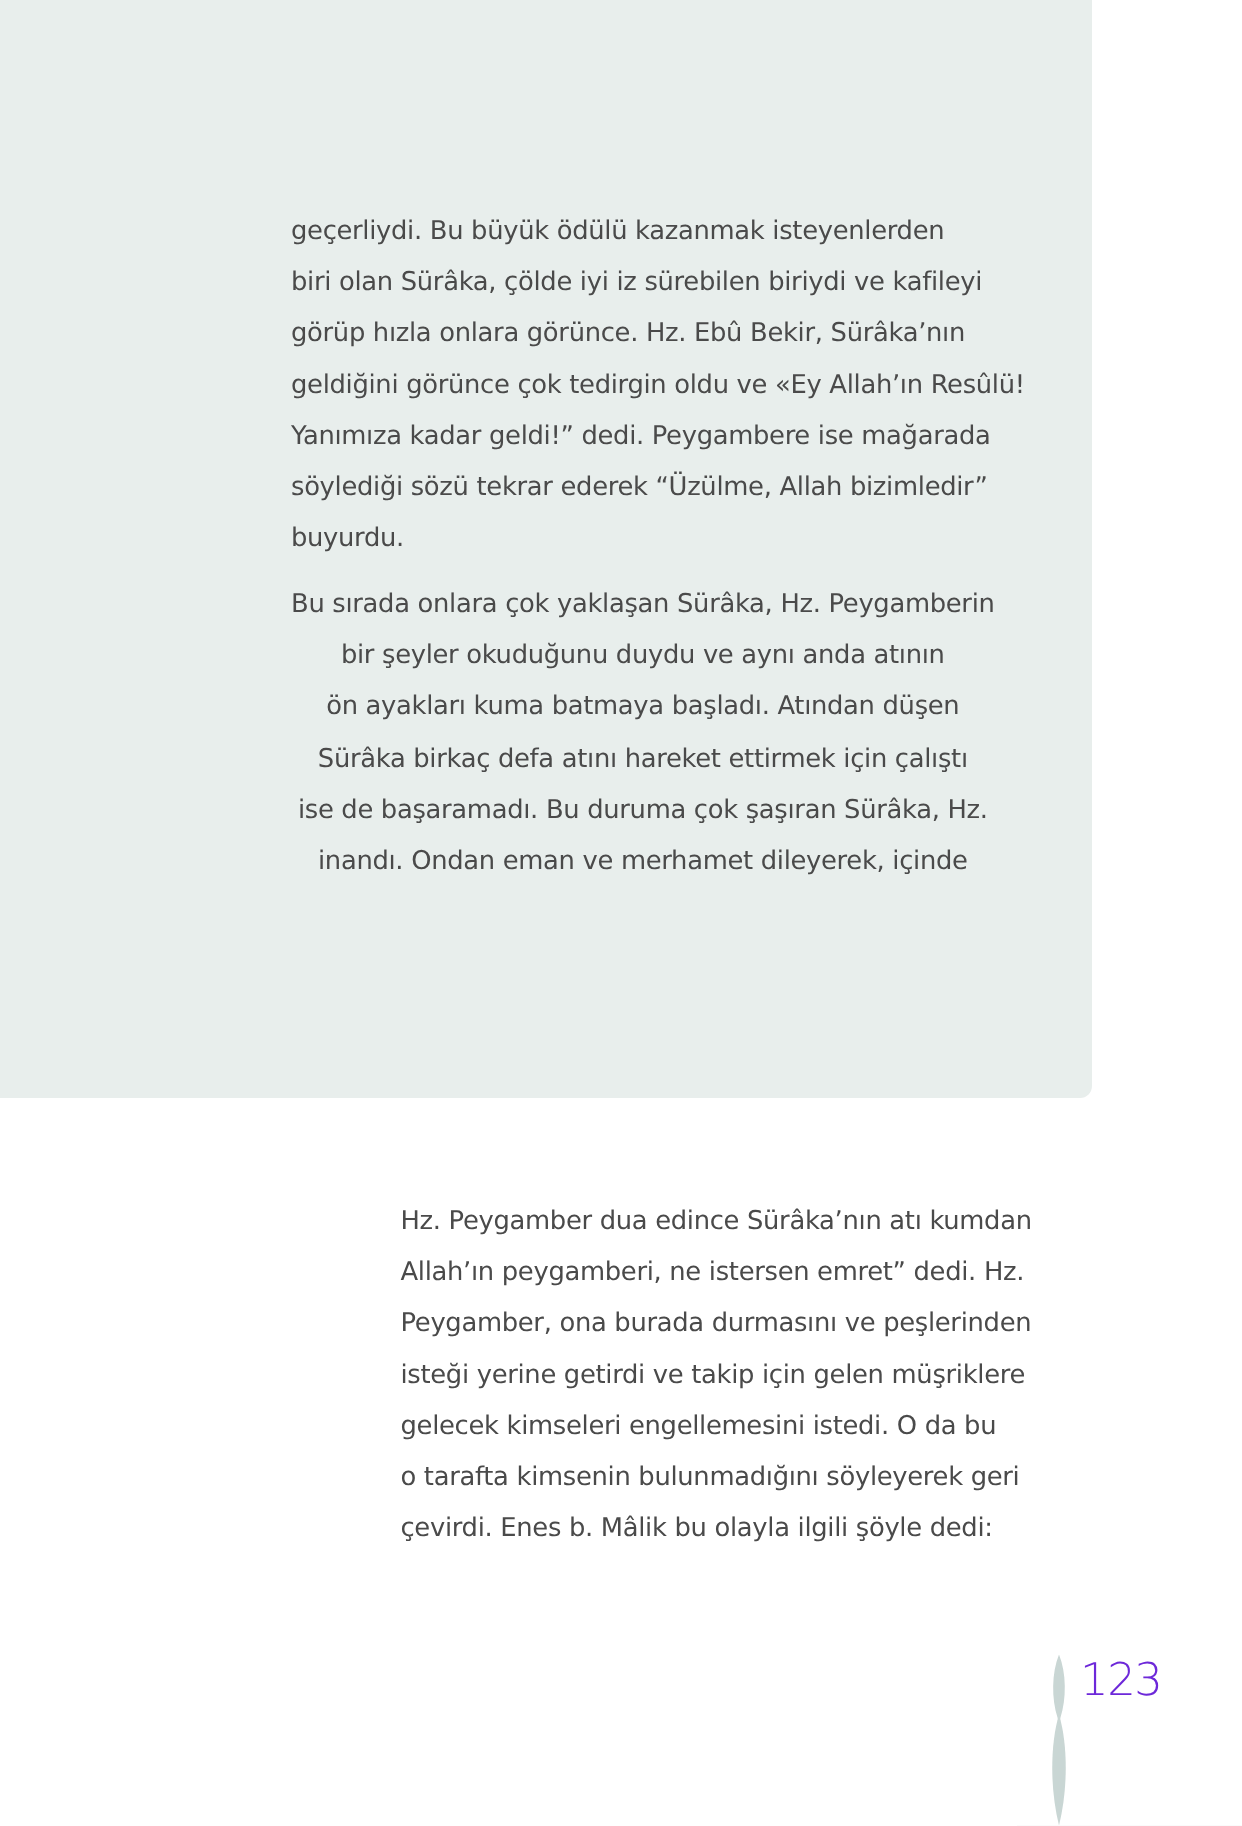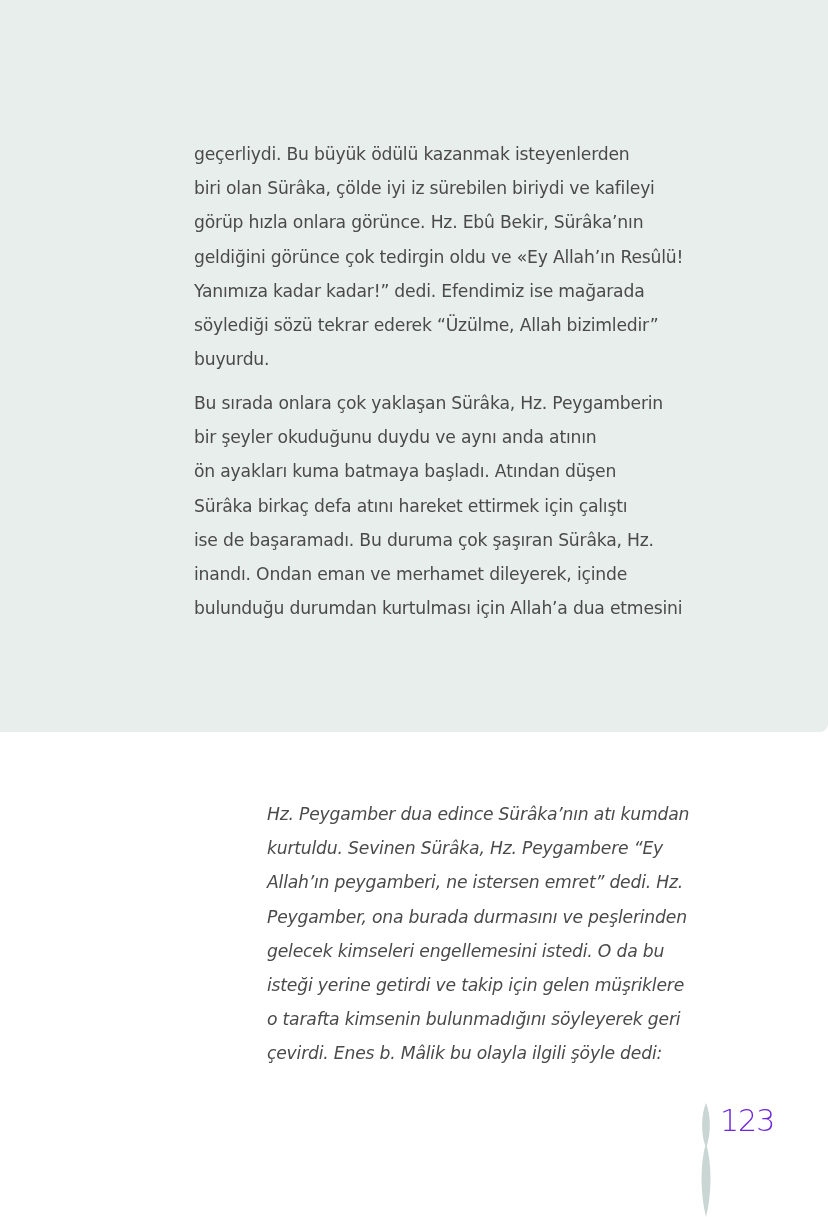--- a/index.html
+++ b/index.html
@@ -12,21 +12,21 @@
       height: 1217px;
       position: relative;
       overflow: hidden;
       font-family: "DejaVu Sans", "Liberation Sans", sans-serif;
       color: #4a4a4a;
     }
     .top-panel {
       position: absolute;
       left: 0;
       top: 0;
-      width: 828px;
+      width: 728px;
       height: 732px;
       background: #e8eeec;
       border-bottom-right-radius: 8px;
     }
     .text-block {
       position: absolute;
       font-size: 17.2px;
       line-height: 34.2px;
       letter-spacing: -0.2px;
       color: #4a4a4a;
@@ -35,25 +35,25 @@
       display: block;
       white-space: nowrap;
     }
     .para1 {
       left: 194px;
       top: 137px;
     }
     .para2 {
       left: 194px;
       top: 386px;
+      text-align: center;
     }
     .para3 {
       left: 267px;
       top: 797px;
-      font-style: italic;
     }
     .page-number {
       position: absolute;
       left: 720px;
       top: 1103px;
       font-family: "DejaVu Sans", sans-serif;
       font-size: 30px;
       font-weight: 300;
       color: #6d28d9;
       letter-spacing: -1px;
@@ -68,43 +68,41 @@
   </style>
 </head>
 <body>
 
 <div class="top-panel">
   <div class="text-block para1">
     <span class="line">geçerliydi. Bu büyük ödülü kazanmak isteyenlerden</span>
     <span class="line">biri olan Sürâka, çölde iyi iz sürebilen biriydi ve kafileyi</span>
     <span class="line">görüp hızla onlara görünce. Hz. Ebû Bekir, Sürâka’nın</span>
     <span class="line">geldiğini görünce çok tedirgin oldu ve «Ey Allah’ın Resûlü!</span>
-    <span class="line">Yanımıza kadar kadar!” dedi. Efendimiz ise mağarada</span>
+    <span class="line">Yanımıza kadar geldi!” dedi. Peygambere ise mağarada</span>
     <span class="line">söylediği sözü tekrar ederek “Üzülme, Allah bizimledir”</span>
     <span class="line">buyurdu.</span>
   </div>
 
   <div class="text-block para2">
     <span class="line">Bu sırada onlara çok yaklaşan Sürâka, Hz. Peygamberin</span>
     <span class="line">bir şeyler okuduğunu duydu ve aynı anda atının</span>
     <span class="line">ön ayakları kuma batmaya başladı. Atından düşen</span>
     <span class="line">Sürâka birkaç defa atını hareket ettirmek için çalıştı</span>
     <span class="line">ise de başaramadı. Bu duruma çok şaşıran Sürâka, Hz.</span>
     <span class="line">inandı. Ondan eman ve merhamet dileyerek, içinde</span>
-    <span class="line">bulunduğu durumdan kurtulması için Allah’a dua etmesini</span>
   </div>
 </div>
 
 <div class="text-block para3">
   <span class="line">Hz. Peygamber dua edince Sürâka’nın atı kumdan</span>
-  <span class="line">kurtuldu. Sevinen Sürâka, Hz. Peygambere “Ey</span>
   <span class="line">Allah’ın peygamberi, ne istersen emret” dedi. Hz.</span>
   <span class="line">Peygamber, ona burada durmasını ve peşlerinden</span>
+  <span class="line">isteği yerine getirdi ve takip için gelen müşriklere</span>
   <span class="line">gelecek kimseleri engellemesini istedi. O da bu</span>
-  <span class="line">isteği yerine getirdi ve takip için gelen müşriklere</span>
   <span class="line">o tarafta kimsenin bulunmadığını söyleyerek geri</span>
   <span class="line">çevirdi. Enes b. Mâlik bu olayla ilgili şöyle dedi:</span>
 </div>
 
 <svg class="page-ornament" viewBox="0 0 16 114" xmlns="http://www.w3.org/2000/svg">
   <path d="M8 0 C 3 12, 3 30, 7 42 C 8 46, 8 46, 9 42 C 13 30, 13 12, 8 0 Z" fill="#c9d6d4"></path>
   <path d="M8 40 C 2 60, 2 90, 8 114 C 14 90, 14 60, 8 40 Z" fill="#c9d6d4"></path>
 </svg>
 
 <div class="page-number">123</div>

